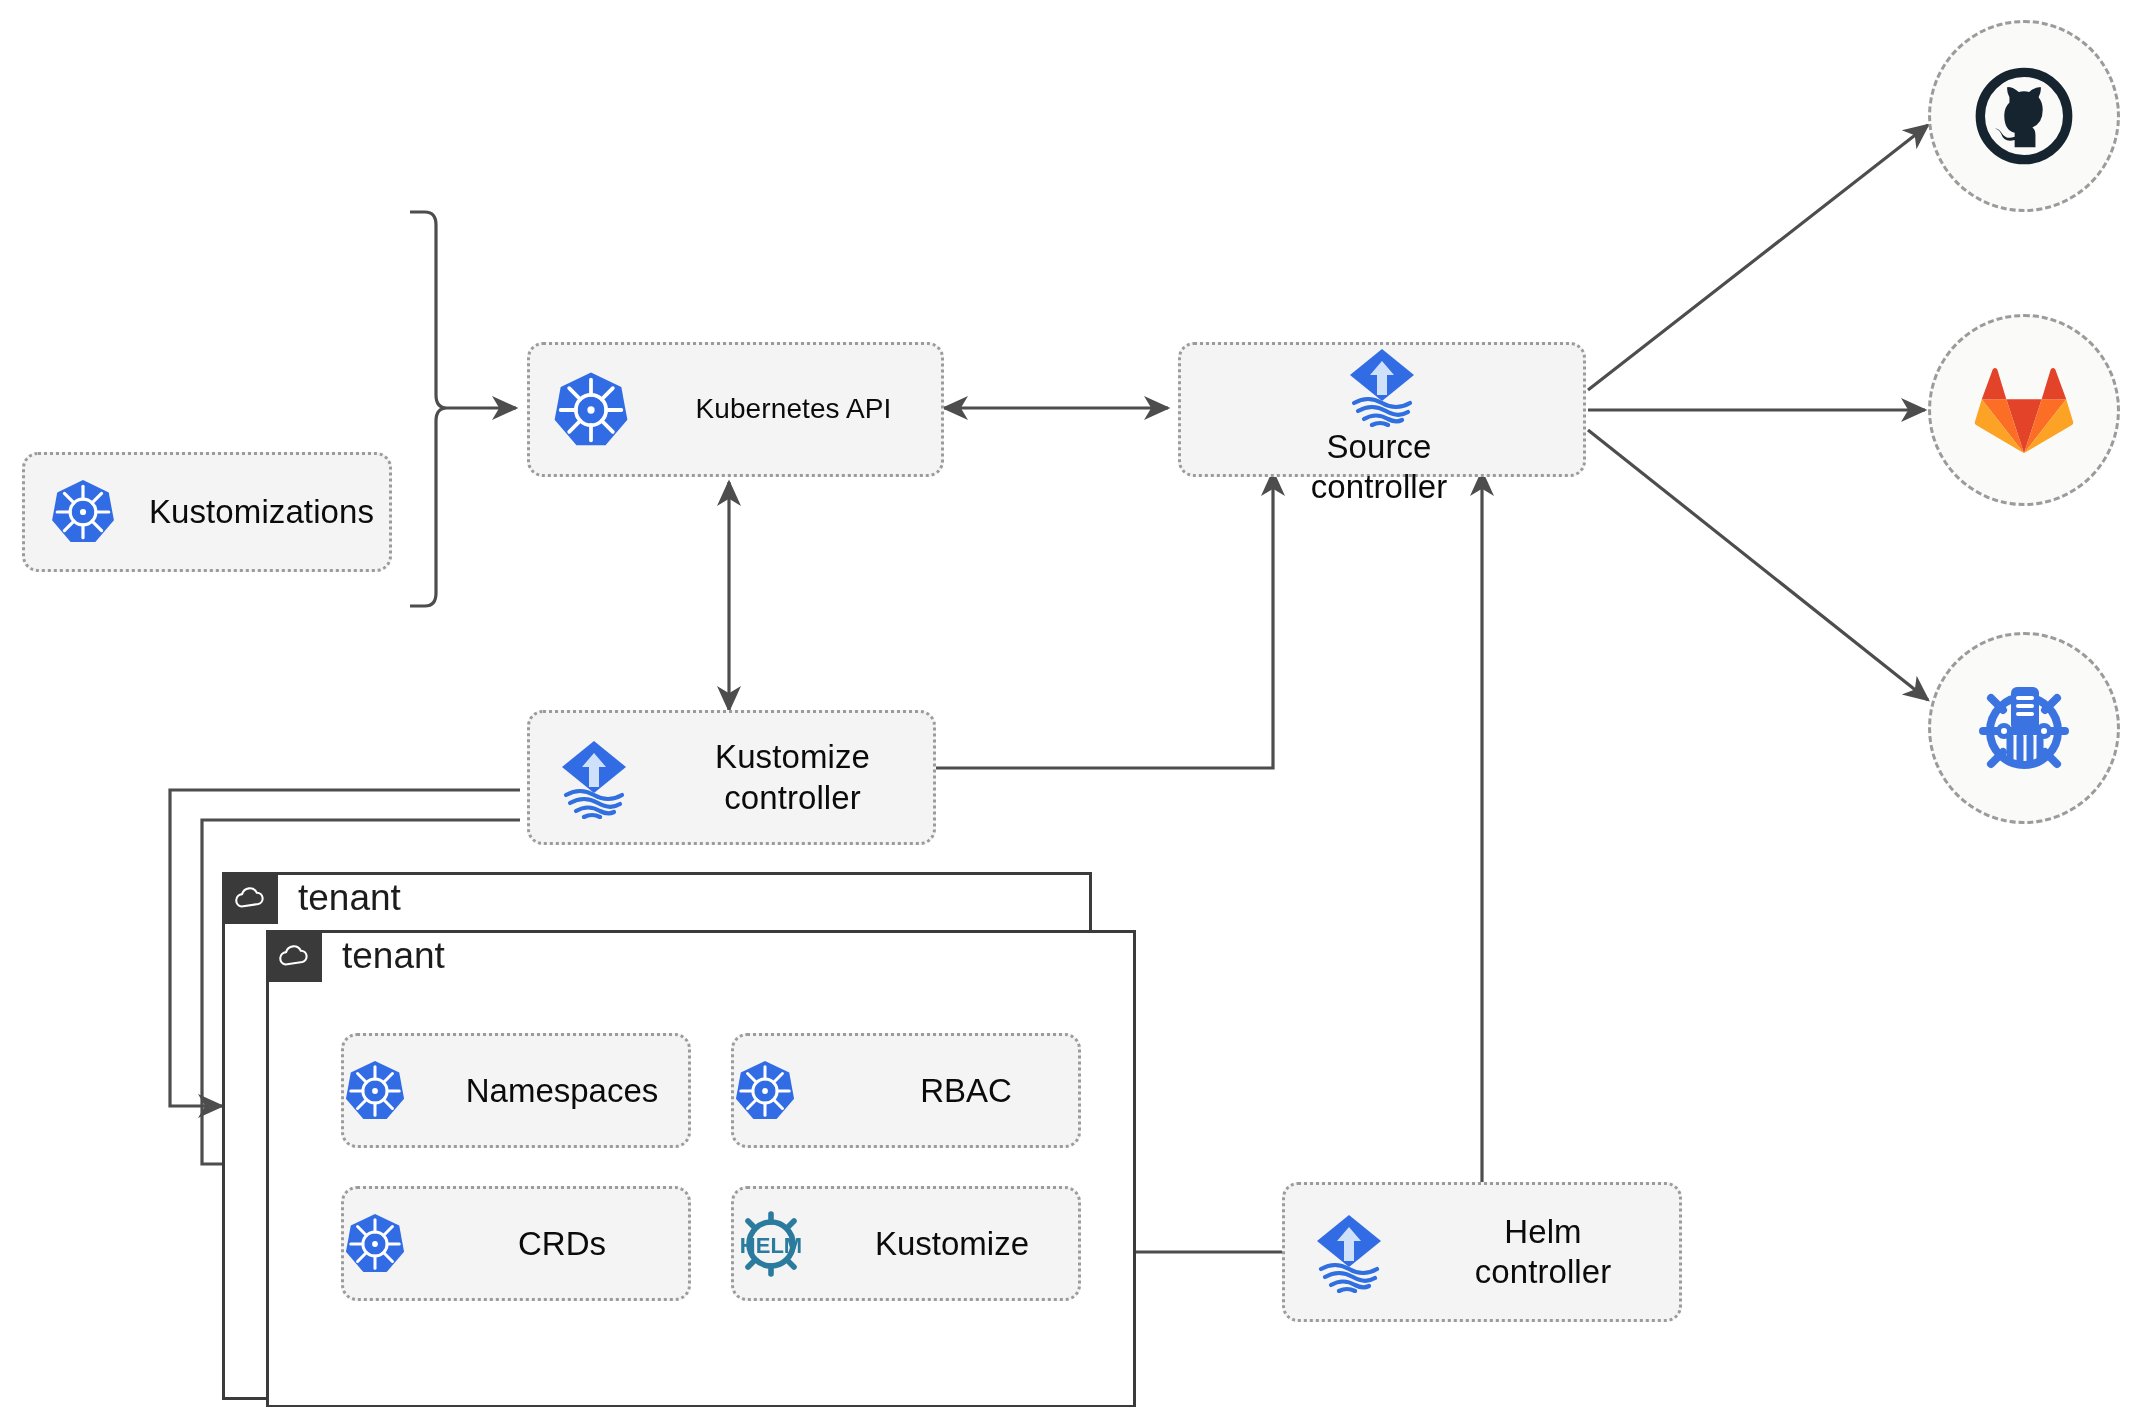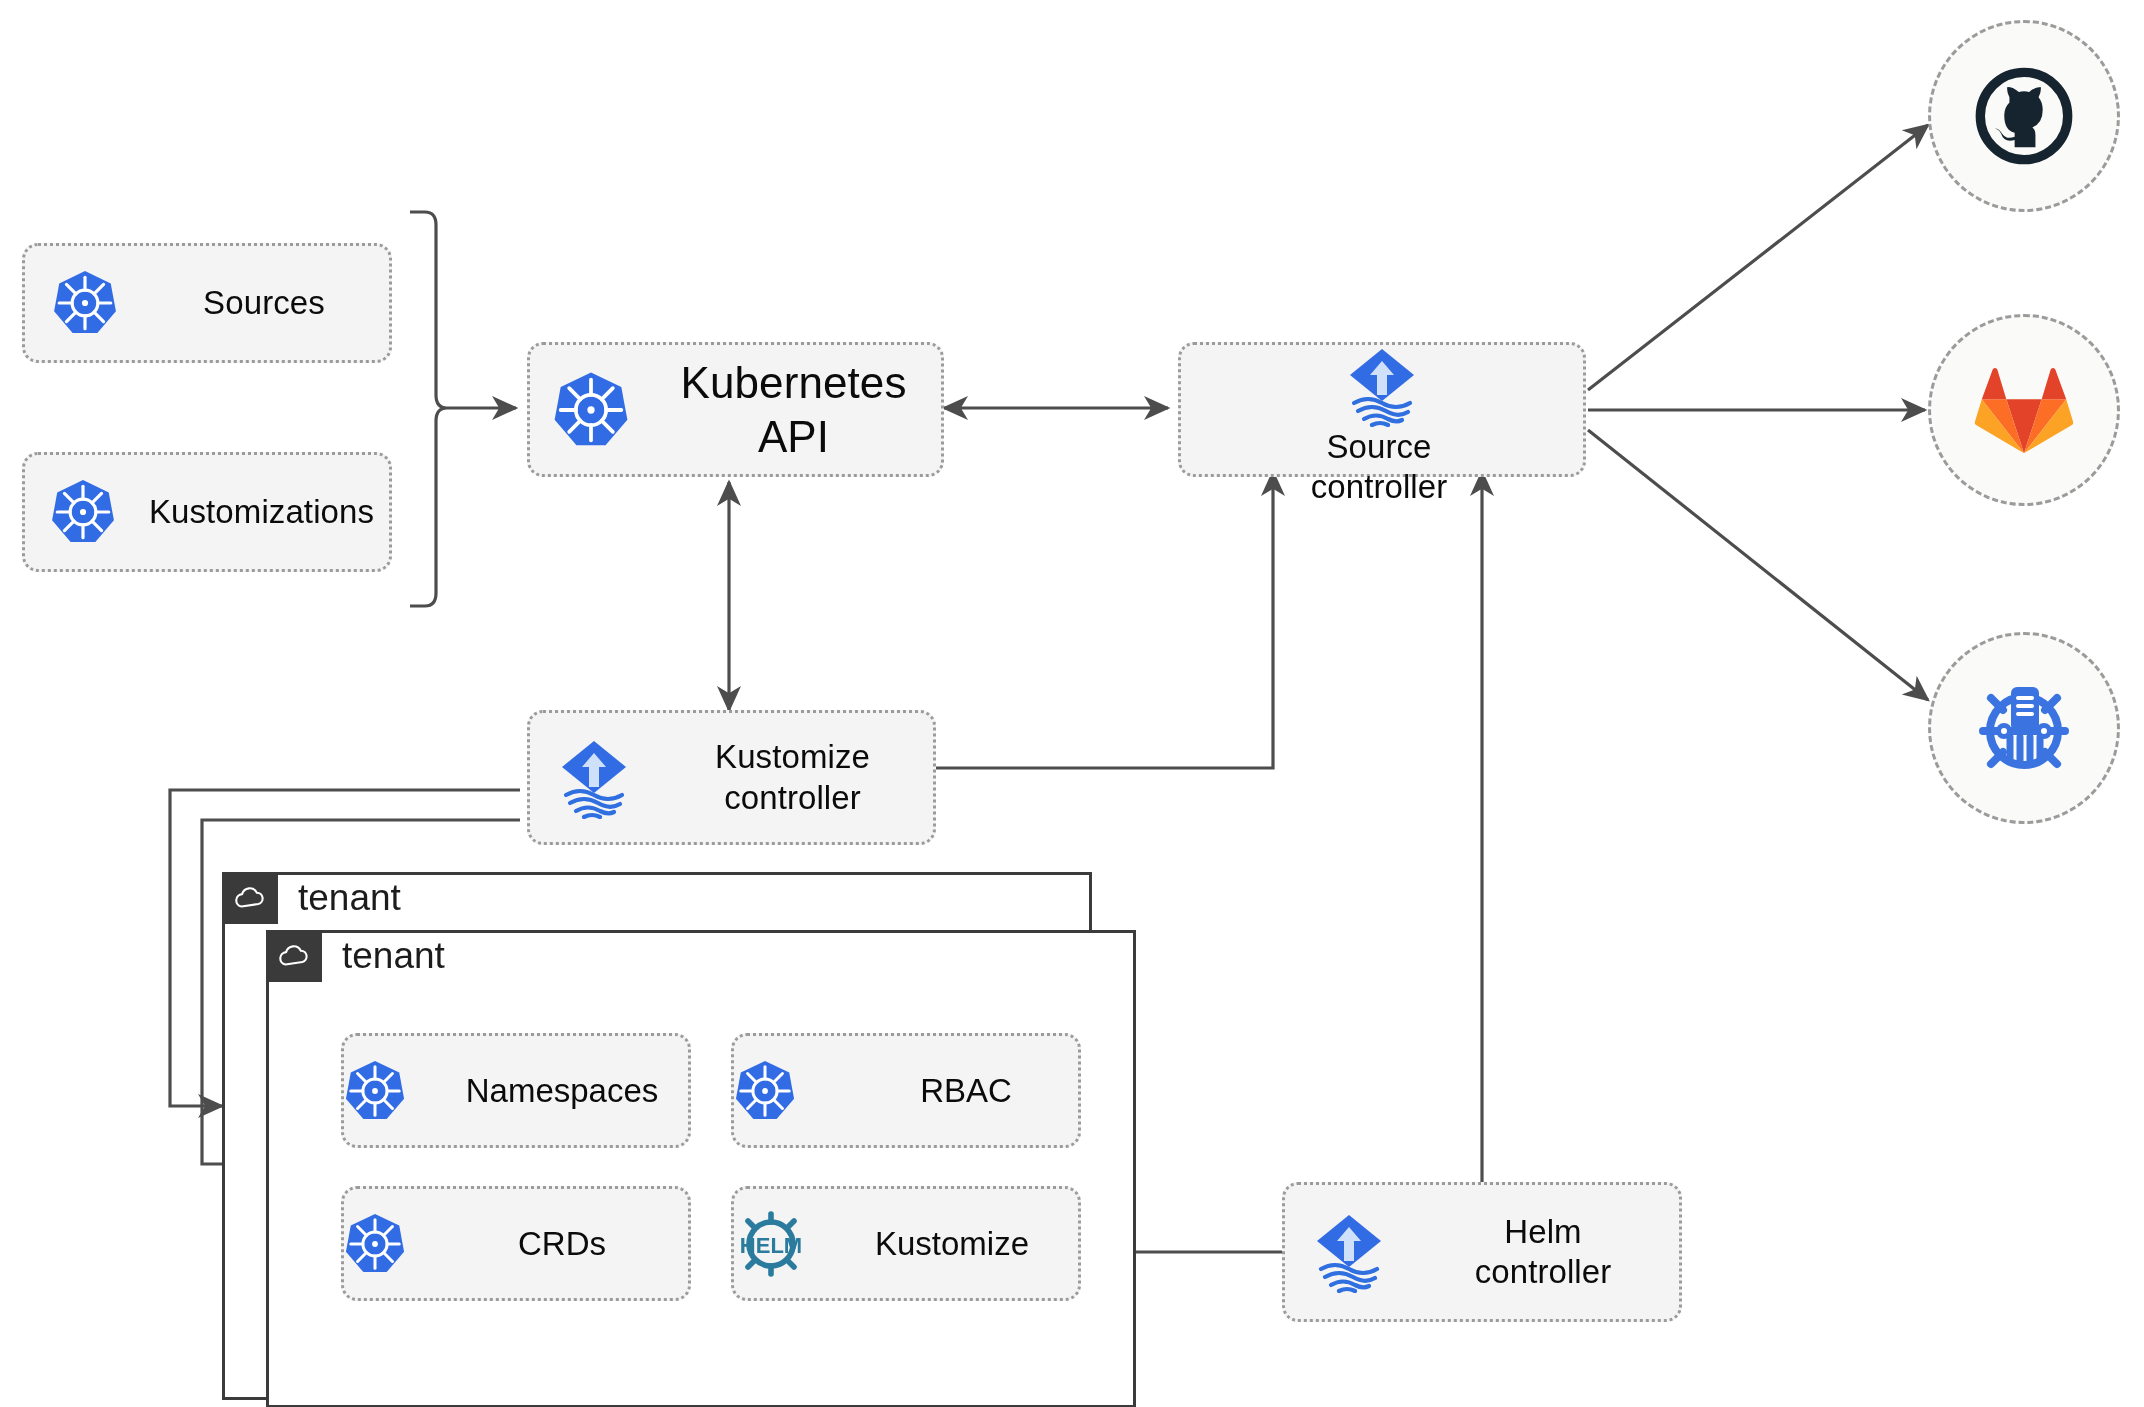--- a/index.html
+++ b/index.html
@@ -60,40 +60,20 @@
       <path d="M1482,1182 L1482,472" marker-end="url(#ah)"></path>
 
       <path d="M520,790 L170,790 L170,1106 L222,1106" marker-end="url(#ah)"></path>
 
       <path d="M520,820 L202,820 L202,1164 L266,1164" marker-end="url(#ah)"></path>
 
       <path d="M1282,1252 L1110,1252" marker-end="url(#ah)"></path>
     </g>
   </svg>
 
-  <div class="node" style="left:22px;top:243px;width:370px;height:120px;">
-    <span class="ico" style="width:120px;">
-      <svg width="66" height="68" viewBox="0 0 64 66">
-        <path d="M32 2 L57 14 L62 41 L44 62 L20 62 L2 41 L7 14 Z" fill="#326ce5"></path>
-        <g fill="none" stroke="#fff" stroke-width="3.1" stroke-linecap="round">
-          <circle cx="32" cy="33" r="12.5"></circle>
-          <circle cx="32" cy="33" r="3.0" fill="#fff" stroke="none"></circle>
-          <path d="M32 20.5 L32 8"></path>
-            <path d="M32 45.5 L32 58"></path>
-          <path d="M19.5 33 L7 33"></path>
-            <path d="M44.5 33 L57 33"></path>
-          <path d="M23.2 24.2 L14 15"></path>
-            <path d="M40.8 41.8 L50 51"></path>
-          <path d="M40.8 24.2 L50 15"></path>
-            <path d="M23.2 41.8 L14 51"></path>
-        </g>
-      </svg>
-    </span>
-    <span class="lbl">Sources</span>
-  </div>
 
   <div class="node" style="left:22px;top:452px;width:370px;height:120px;align-items:center;">
     <span class="ico" style="width:115px;">
       <svg width="66" height="68" viewBox="0 0 64 66">
         <path d="M32 2 L57 14 L62 41 L44 62 L20 62 L2 41 L7 14 Z" fill="#326ce5"></path>
         <g fill="none" stroke="#fff" stroke-width="3.1" stroke-linecap="round">
           <circle cx="32" cy="33" r="12.5"></circle>
           <circle cx="32" cy="33" r="3.0" fill="#fff" stroke="none"></circle>
           <path d="M32 20.5 L32 8"></path>
             <path d="M32 45.5 L32 58"></path>
@@ -120,21 +100,21 @@
             <path d="M32 45.5 L32 58"></path>
           <path d="M19.5 33 L7 33"></path>
             <path d="M44.5 33 L57 33"></path>
           <path d="M23.2 24.2 L14 15"></path>
             <path d="M40.8 41.8 L50 51"></path>
           <path d="M40.8 24.2 L50 15"></path>
             <path d="M23.2 41.8 L14 51"></path>
         </g>
       </svg>
     </span>
-    <span class="lbl" style="font-size:44px;">Kubernetes API</span>
+    <span class="lbl" style="font-size:28px;">Kubernetes API</span>
   </div>
 
   <div class="node" style="left:1178px;top:342px;width:408px;height:135px;flex-direction:column;">
     <span class="ico" style="width:128px;">
       <svg width="80" height="82" viewBox="0 0 80 82">
         <path d="M40 4 L72 30 L40 56 L8 30 Z" fill="#326ce5"></path>
         <path d="M40 16 L52 30 L45 30 L45 50 L35 50 L35 30 L28 30 Z" fill="#cfe0fb"></path>
         <g stroke="#2f6fe0" stroke-width="4.2" fill="none" stroke-linecap="round">
           <path d="M12 58 Q26 50 40 58 Q54 66 68 58"></path>
           <path d="M16 66 Q30 58 44 66 Q56 73 66 67"></path>

